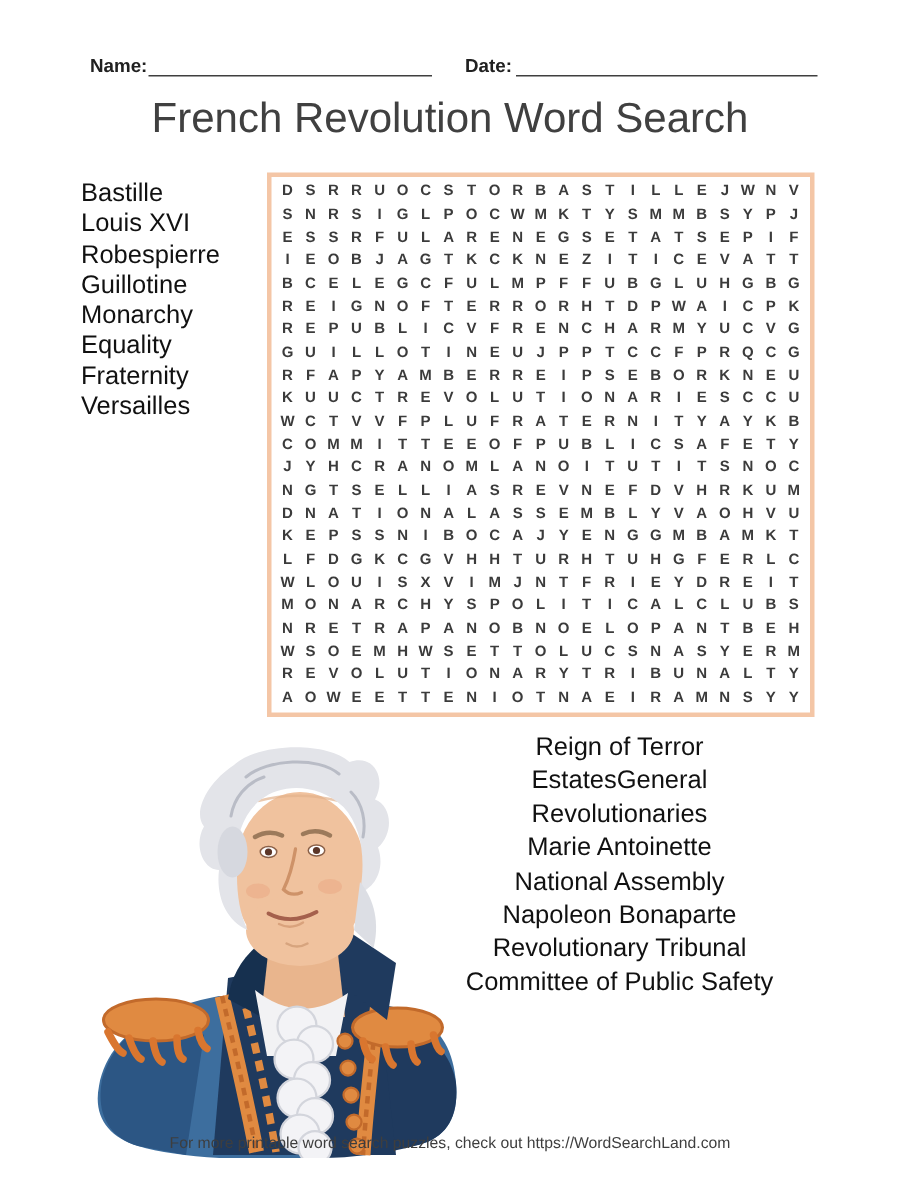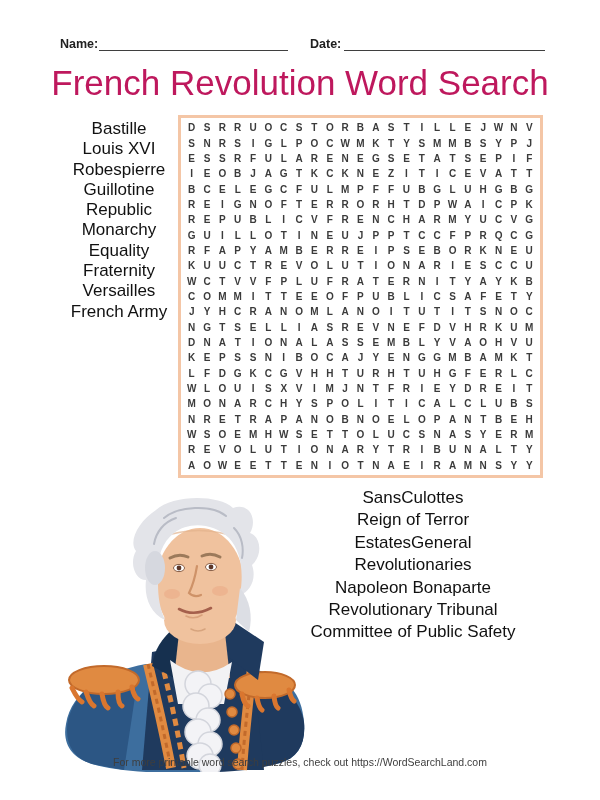--- a/index.html
+++ b/index.html
@@ -7,24 +7,24 @@
         font-family:"Liberation Sans",sans-serif;color:#1c1c1c;}
 
   
   .nd-label{position:absolute;top:37px;font-size:12.5px;font-weight:700;color:#212121;}
   .nd-line{position:absolute;top:50px;border-bottom:1.4px solid #3f3f3f;height:0;}
   #name-label{left:60px;} #name-line{left:99px;width:189px;}
   #date-label{left:310px;} #date-line{left:344px;width:201px;}
 
   
   .title{position:absolute;top:63px;left:0;width:600px;text-align:center;
-         font-size:35px;font-weight:500;color:#be185d;letter-spacing:0;}
+         font-size:28px;font-weight:500;color:#404040;letter-spacing:0;}
 
   
-  .word-list-left{position:absolute;left:54px;top:119px;width:130px;text-align:center;
+  .word-list-left{position:absolute;left:54px;top:119px;width:130px;text-align:left;
                   font-size:17px;line-height:20.3px;color:#111;}
   
   .word-list-right{position:absolute;left:302px;top:487px;width:222px;text-align:center;
                    font-size:17px;line-height:22.4px;color:#111;}
 
   
   .grid-box{position:absolute;left:178px;top:115px;width:365px;height:363px;
             border:3px solid #f4c6a6;box-sizing:border-box;background:#fff;
             display:flex;flex-direction:column;padding:2px 3px;}
   .grid-row{flex:1;display:flex;}
@@ -48,26 +48,24 @@
   <span class="nd-label" id="date-label">Date:</span>
   <span class="nd-line" id="date-line"></span>
 
   <div class="title">French Revolution Word Search</div>
 
   <div class="word-list-left">
       <div>Bastille</div>
       <div>Louis XVI</div>
       <div>Robespierre</div>
       <div>Guillotine</div>
-      <div>Republic</div>
       <div>Monarchy</div>
       <div>Equality</div>
       <div>Fraternity</div>
       <div>Versailles</div>
-      <div>French Army</div>
     </div>
 
   <div class="grid-box">
       <div class="grid-row">
         <span class="grid-cell">D</span>
         <span class="grid-cell">S</span>
         <span class="grid-cell">R</span>
         <span class="grid-cell">R</span>
         <span class="grid-cell">U</span>
         <span class="grid-cell">O</span>
@@ -635,24 +633,25 @@
         <span class="grid-cell">A</span>
         <span class="grid-cell">M</span>
         <span class="grid-cell">N</span>
         <span class="grid-cell">S</span>
         <span class="grid-cell">Y</span>
         <span class="grid-cell">Y</span>
       </div>
     </div>
 
   <div class="word-list-right">
-      <div>SansCulottes</div>
       <div>Reign of Terror</div>
       <div>EstatesGeneral</div>
       <div>Revolutionaries</div>
+      <div>Marie Antoinette</div>
+      <div>National Assembly</div>
       <div>Napoleon Bonaparte</div>
       <div>Revolutionary Tribunal</div>
       <div>Committee of Public Safety</div>
     </div>
 
   <svg class="portrait" viewBox="0 0 260 280" aria-hidden="true">
     <g>
       <path d="M14,232 C20,198 52,180 94,172 L204,178 C236,184 250,202 252,230
                C254,252 246,266 228,271 C170,284 80,284 40,272 C20,266 10,252 14,232 Z" fill="#3d6e9e"></path>
       <path d="M186,176 C222,184 248,204 252,230 C254,252 246,266 228,271

